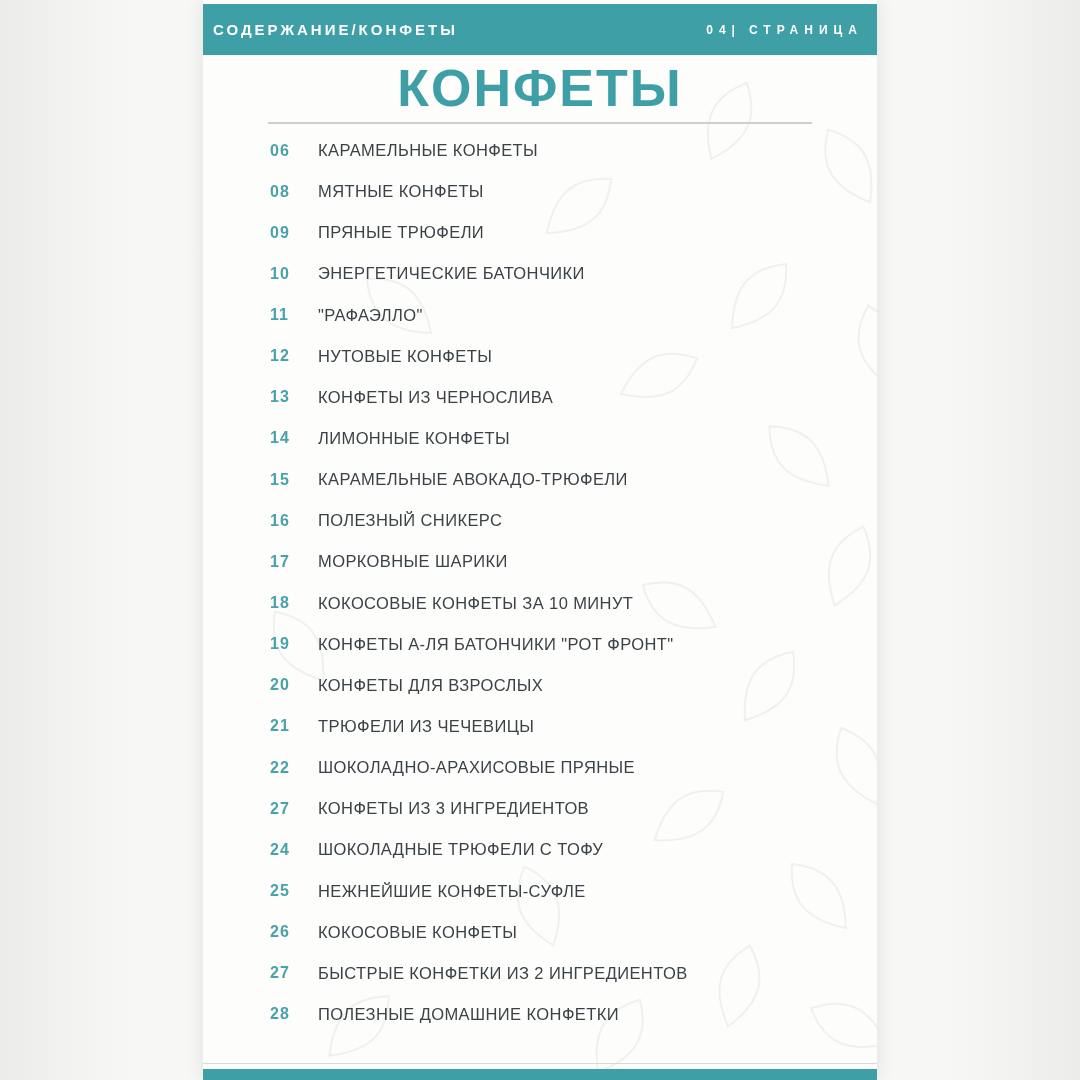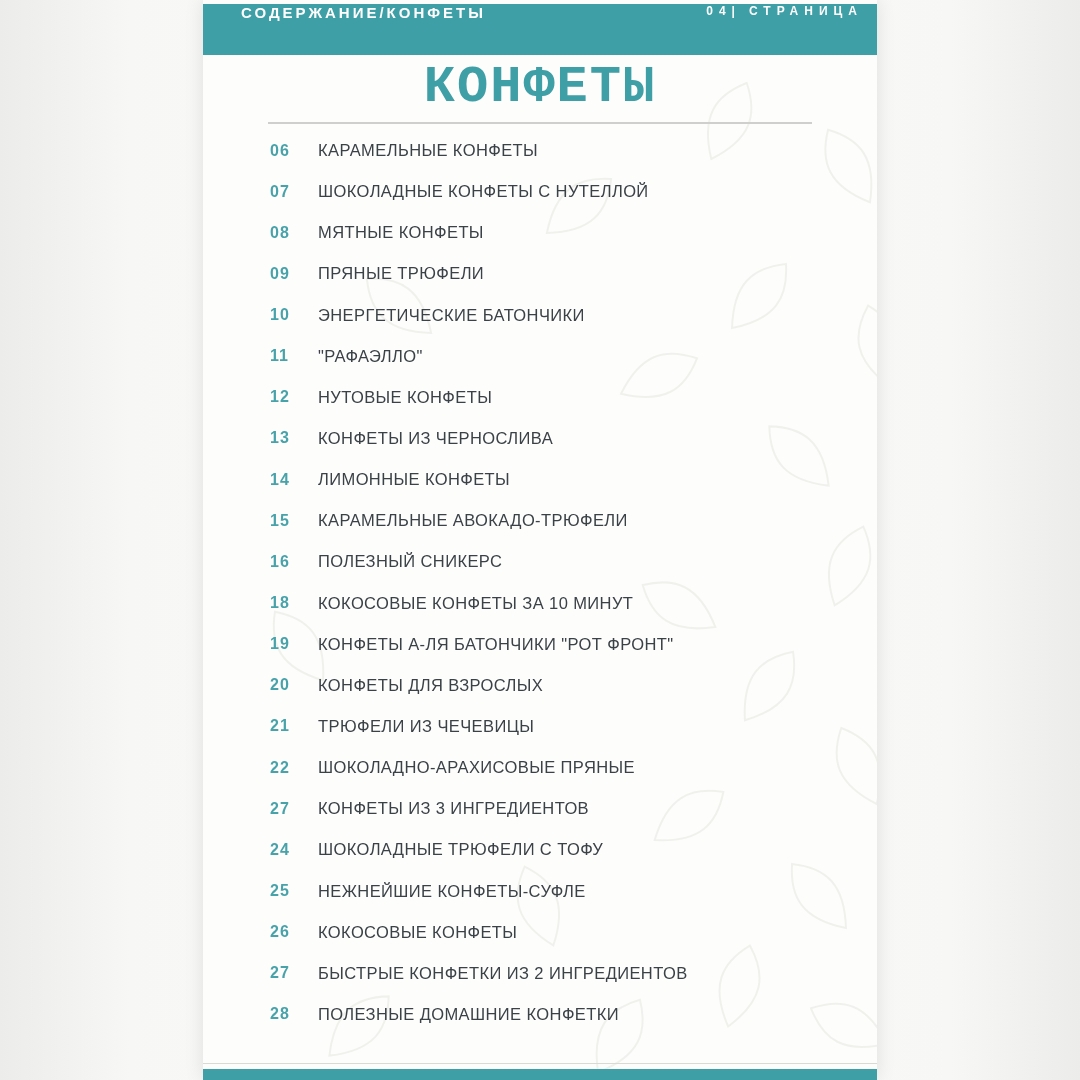--- a/index.html
+++ b/index.html
@@ -24,34 +24,34 @@
     left:203px;top:0;
     width:674px;height:1080px;
     background:var(--card-bg);
     box-shadow:0 0 18px rgba(0,0,0,0.10);
   }
   .leaf-layer{position:absolute;inset:0;overflow:hidden;pointer-events:none;}
   .leaf-layer svg{position:absolute;}
   .header-bar{
     position:absolute;top:4px;left:0;right:0;height:51px;
     background:var(--teal);
-    display:flex;justify-content:space-between;
-    padding:0 14px 0 38px;box-sizing:border-box;
+    display:flex;align-items:center;justify-content:space-between;
+    padding:0 14px 0 10px;box-sizing:border-box;
   }
   .crumb{
     color:#ffffff;font-weight:bold;font-size:15px;letter-spacing:3px;
   }
   .pagei{
     color:#ffffff;font-weight:bold;font-size:12px;letter-spacing:6px;white-space:nowrap;
   }
   .pagei .plabel{margin-left:8px;}
   .title{
     position:absolute;top:58px;left:0;right:0;
     margin:0;text-align:center;
-    font-family:Liberation Mono, monospace;
+    font-family:Liberation Sans, sans-serif;
     font-weight:bold;font-size:52px;letter-spacing:2px;
     color:var(--teal);
   }
   .divider{
     position:absolute;top:122px;left:65px;width:544px;height:2px;
     background:var(--divider);
   }
   .toc{
     position:absolute;top:131px;left:67px;right:16px;height:903px;
     display:flex;flex-direction:column;justify-content:space-between;
@@ -188,24 +188,20 @@
 
     <h1 class="title">КОНФЕТЫ</h1>
     <div class="divider"></div>
 
     <div class="toc">
   <div class="row">
     <span class="num">06</span>
     <span class="label">КАРАМЕЛЬНЫЕ КОНФЕТЫ</span>
   </div>
 
-  <div class="row">
-    <span class="num">07</span>
-    <span class="label">ШОКОЛАДНЫЕ КОНФЕТЫ С НУТЕЛЛОЙ</span>
-  </div>
 
   <div class="row">
     <span class="num">08</span>
     <span class="label">МЯТНЫЕ КОНФЕТЫ</span>
   </div>
 
   <div class="row">
     <span class="num">09</span>
     <span class="label">ПРЯНЫЕ ТРЮФЕЛИ</span>
   </div>
@@ -238,20 +234,24 @@
   <div class="row">
     <span class="num">15</span>
     <span class="label">КАРАМЕЛЬНЫЕ АВОКАДО-ТРЮФЕЛИ</span>
   </div>
 
   <div class="row">
     <span class="num">16</span>
     <span class="label">ПОЛЕЗНЫЙ СНИКЕРС</span>
   </div>
 
+  <div class="row">
+    <span class="num">17</span>
+    <span class="label">МОРКОВНЫЕ ШАРИКИ</span>
+  </div>
 
   <div class="row">
     <span class="num">18</span>
     <span class="label">КОКОСОВЫЕ КОНФЕТЫ ЗА 10 МИНУТ</span>
   </div>
 
   <div class="row">
     <span class="num">19</span>
     <span class="label">КОНФЕТЫ А-ЛЯ БАТОНЧИКИ "РОТ ФРОНТ"</span>
   </div>

